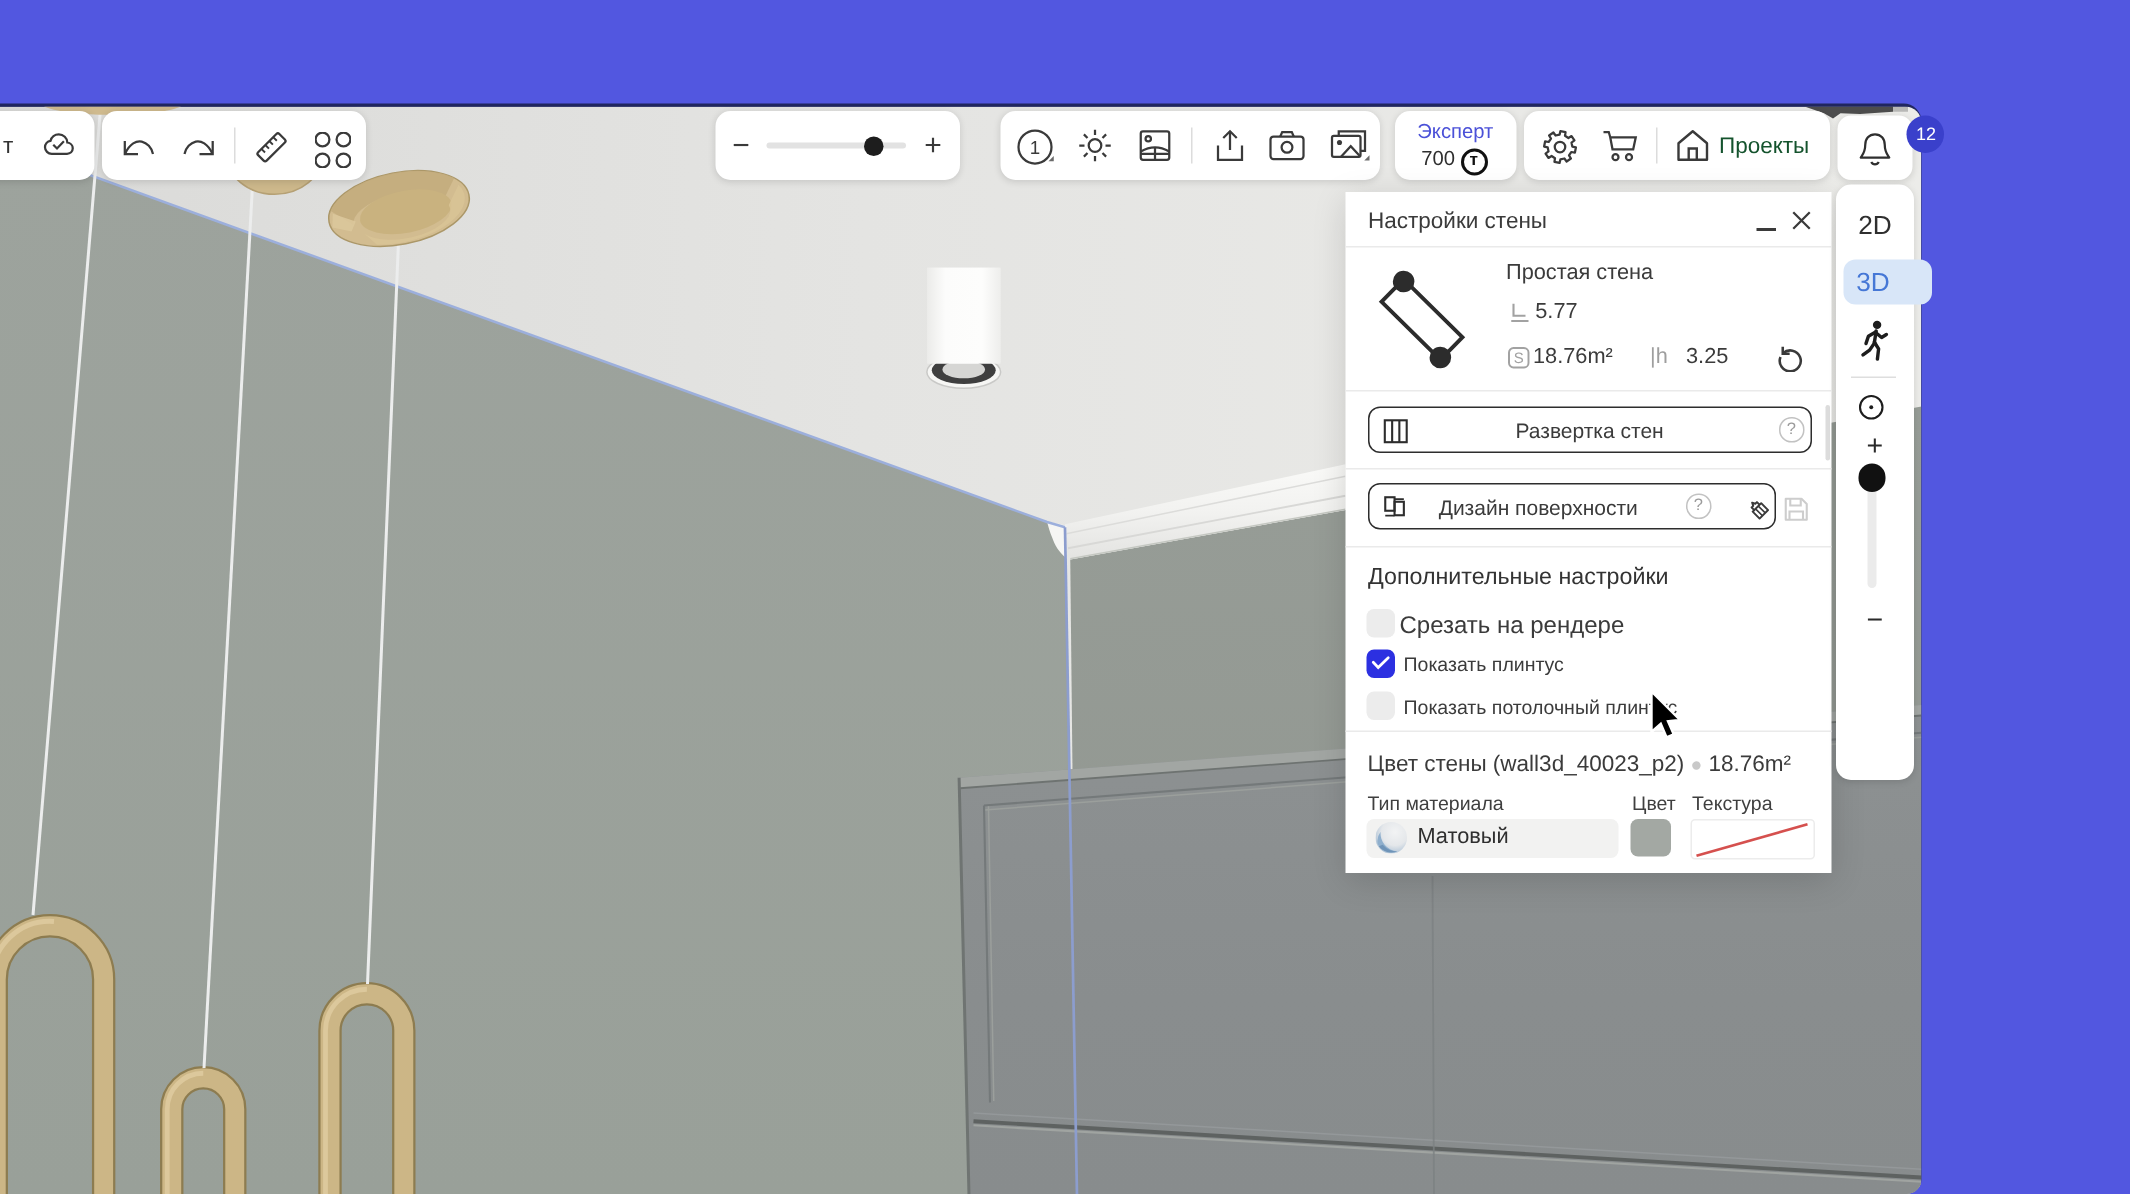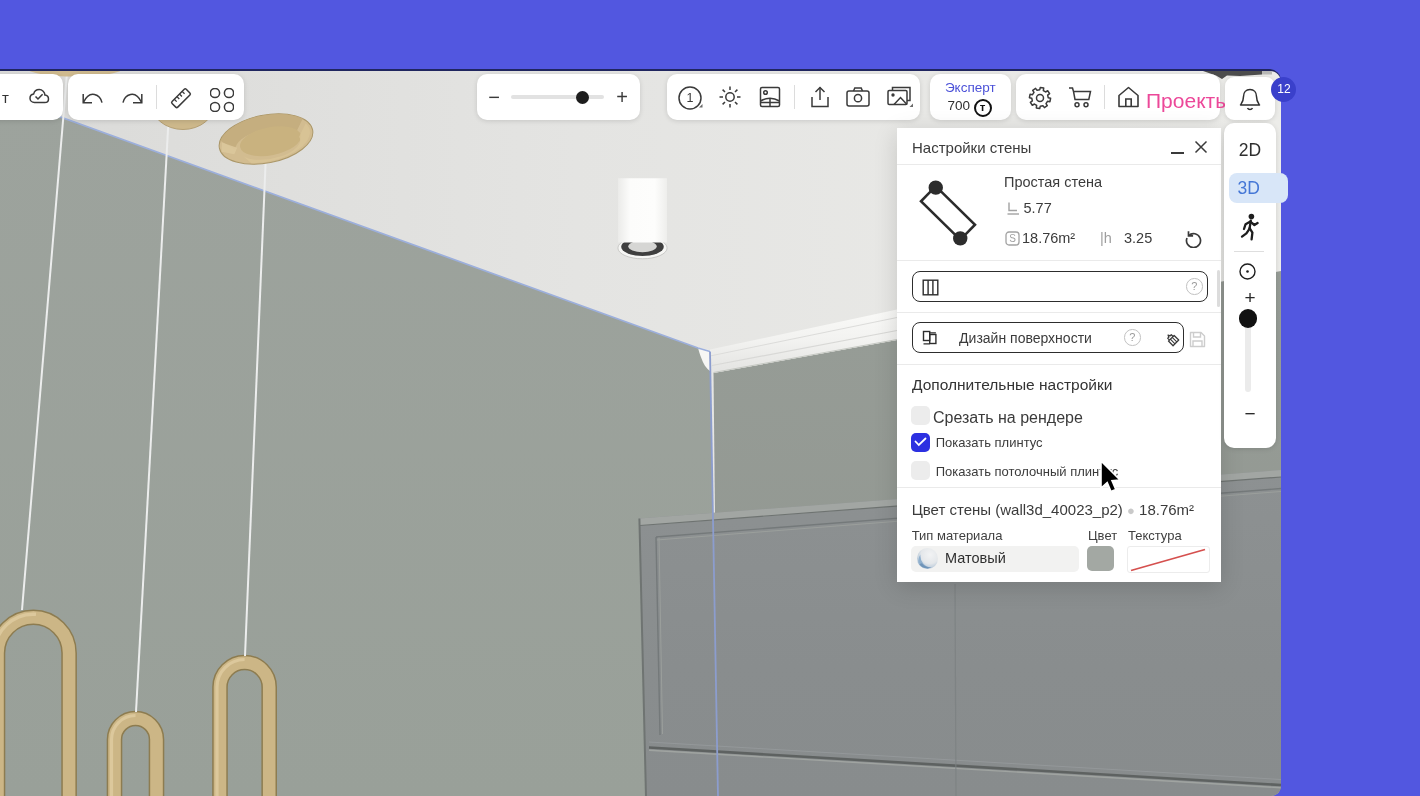--- a/index.html
+++ b/index.html
@@ -218,21 +218,21 @@
   <svg class="ic" style="left:51px;top:11px;" width="27" height="25" viewBox="0 0 27 25" fill="none" stroke="#3a3a3a" stroke-width="1.5">
     <path d="M2,3 L5.5,3 L6.5,6.5 M6.5,6.5 L23.5,6.5 L21.8,14.5 L8,14.5 Z"></path>
     <circle cx="10" cy="19.8" r="2"></circle>
       <circle cx="19" cy="19.8" r="2"></circle>
   </svg>
   <div class="abs" style="left:88.2px;top:11px;width:1px;height:24px;background:#dcdcdc;"></div>
   <svg class="ic" style="left:100px;top:11px;" width="25" height="24" viewBox="0 0 25 24" fill="none" stroke="#3a3a3a" stroke-width="1.6">
     <path d="M3,10.5 L12.5,2.5 L22,10.5 L22,21.5 L3,21.5 Z" stroke-linejoin="round"></path>
     <path d="M9.8,21.5 L9.8,14 L15.2,14 L15.2,21.5"></path>
   </svg>
-  <div class="abs" style="left:130px;top:15px;font-size:21px;color:#ec4899;text-align:center;">Проекты</div>
+  <div class="abs" style="left:130px;top:15px;font-size:15px;color:#14532d;text-align:center;">Проекты</div>
 </div>
 
 <div class="tb" style="left:1224.7px;top:76.5px;width:50.6px;height:43.5px;border-radius:9px;">
   <svg class="ic" style="left:13px;top:10px;" width="25" height="26" viewBox="0 0 25 26" fill="none" stroke="#2f2f2f" stroke-width="1.5">
     <path d="M12,2.5 C8,2.5 5.5,5.5 5.5,9.5 C5.5,14.5 3.5,16.5 2.5,18 L21.5,18 C20.5,16.5 18.5,14.5 18.5,9.5 C18.5,5.5 16,2.5 12,2.5 Z" stroke-linejoin="round"></path>
     <path d="M9.5,21 A2.8,2.8 0 0,0 14.5,21"></path>
   </svg>
   <div class="abs" style="left:22.8px;top:0.8px;width:25px;height:25px;border-radius:50%;background:#3a40cb;
        color:#fff;font-size:12px;text-align:center;line-height:25px;margin-left:24px;">12</div>
 </div>
@@ -270,20 +270,21 @@
     <path d="M4.5,3.2 L4.5,7.8 L9.1,7.8"></path>
     <path d="M4.7,7.5 A7,7 0 1,1 3,10"></path>
   </svg>
   <div class="abs" style="left:0;top:131.5px;width:324px;height:1px;background:#eaeaea;"></div>
 
   <div class="abs" style="left:15px;top:143px;width:293.5px;height:29px;border:1.6px solid #2d2d2d;border-radius:8px;">
     <svg class="ic" style="left:9px;top:6.5px;" width="17" height="17" viewBox="0 0 17 17" fill="none" stroke="#2d2d2d" stroke-width="1.4">
       <rect x="1.2" y="1.2" width="14.6" height="14.6"></rect>
       <path d="M6.1,1.2 L6.1,15.8 M10.9,1.2 L10.9,15.8"></path>
     </svg>
+    <div class="abs lbl" style="left:0;top:6.5px;width:100%;text-align:center;font-size:14px;">Развертка стен</div>
     <div class="abs" style="left:273px;top:6.2px;width:14.5px;height:14.5px;border:1.3px solid #c2c2c2;border-radius:50%;
          color:#9b9b9b;font-size:11px;text-align:center;line-height:15px;">?</div>
   </div>
   <div class="abs" style="left:0;top:183.5px;width:324px;height:1px;background:#eaeaea;"></div>
   <div class="abs" style="left:319.5px;top:142px;width:3px;height:37px;border-radius:2px;background:#dcdcdc;"></div>
 
   <div class="abs" style="left:15px;top:194px;width:233.8px;height:29px;border:1.6px solid #2d2d2d;border-radius:8px;padding-left:36px;">
     <svg class="ic" style="left:9px;top:6.5px;" width="17" height="17" viewBox="0 0 17 17" fill="none" stroke="#2d2d2d" stroke-width="1.4">
       <rect x="1.5" y="1.5" width="6.2" height="9"></rect>
         <rect x="7.7" y="4.5" width="6.2" height="9"></rect>
@@ -343,21 +344,21 @@
     <div class="abs" style="left:34px;top:4.5px;font-size:14.5px;color:#2f2f2f;">Матовый</div>
   </div>
   <div class="abs" style="left:189.7px;top:418.2px;width:27.8px;height:25.1px;border-radius:5px;background:#a3a8a3;"></div>
   <div class="abs" style="left:230.3px;top:417.7px;width:82.7px;height:27.2px;border-radius:3px;border:1px solid #ececec;box-sizing:border-box;">
     <svg style="position:absolute;left:0;top:0;" width="81" height="25" viewBox="0 0 81 25">
       <path d="M3,23.5 L77,2.5" stroke="#d5504e" stroke-width="1.8" fill="none"></path>
     </svg>
   </div>
 </div>
 
-<div class="abs" style="left:1224.3px;top:123.4px;width:51.3px;height:325px;background:#fff;border-radius:10px;
+<div class="abs" style="left:1224.3px;top:123.4px;width:51.3px;height:397px;background:#fff;border-radius:10px;
      box-shadow:0 1px 5px rgba(0,0,0,0.13);">
   <div class="abs" style="left:0;top:17px;width:51.3px;text-align:center;font-size:17.5px;color:#2f2f2f;">2D</div>
   <div class="abs" style="left:5.1px;top:50px;width:38.5px;height:29.9px;border-radius:8px;background:#d8e6f8;padding-left:20px;">
     <div class="abs" style="left:0;top:5px;width:38.5px;text-align:center;font-size:17.5px;color:#4577d6;">3D</div>
   </div>
   <svg class="ic" style="left:12px;top:90px;" width="28" height="30" viewBox="0 0 28 30">
     <circle cx="15.4" cy="3.6" r="2.8" fill="#1d1d1d"></circle>
     <g stroke="#1d1d1d" stroke-width="2.3" fill="none" stroke-linecap="round" stroke-linejoin="round">
       <path d="M14.8,7.6 L13.6,15.2"></path>
       <path d="M14.4,8.4 L9.6,11.2 L8,16"></path>

